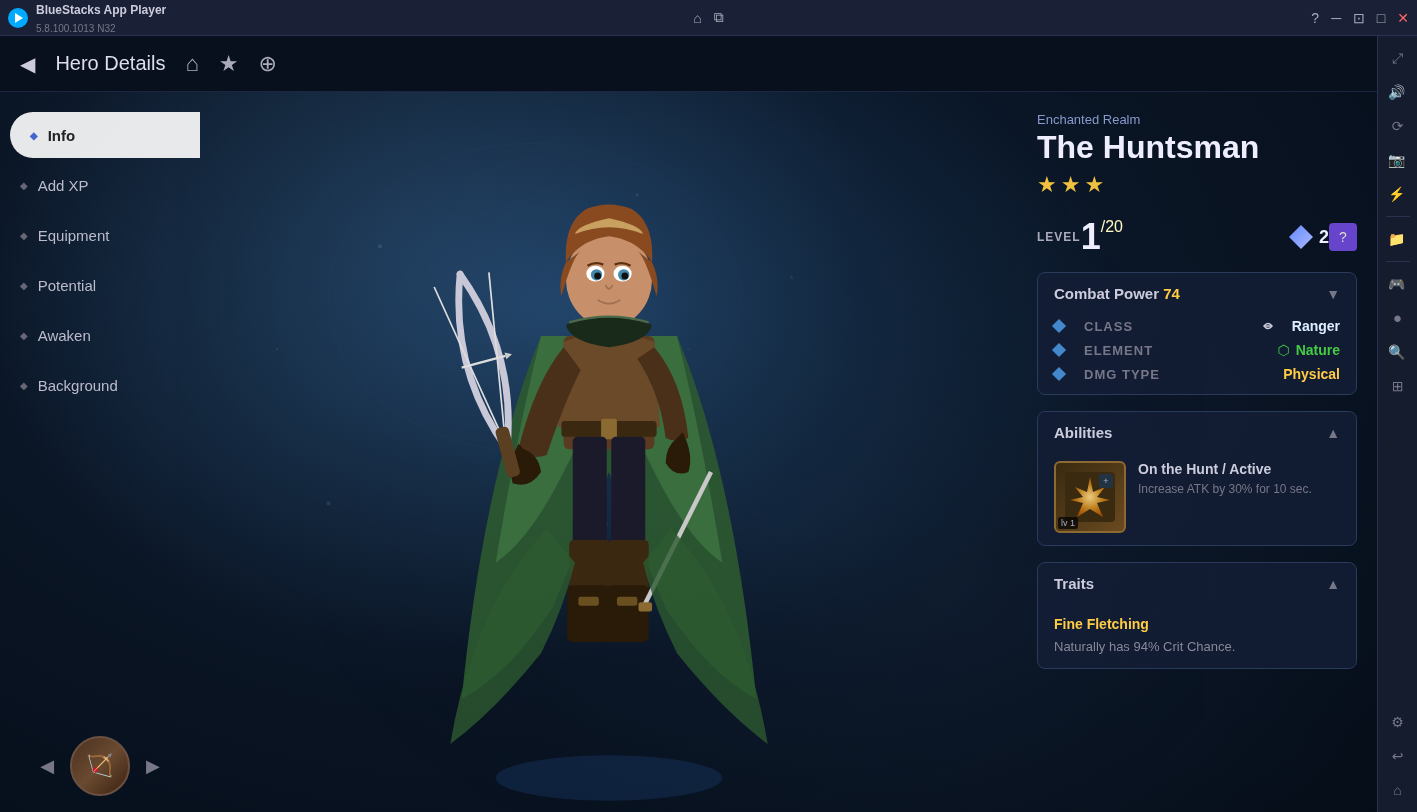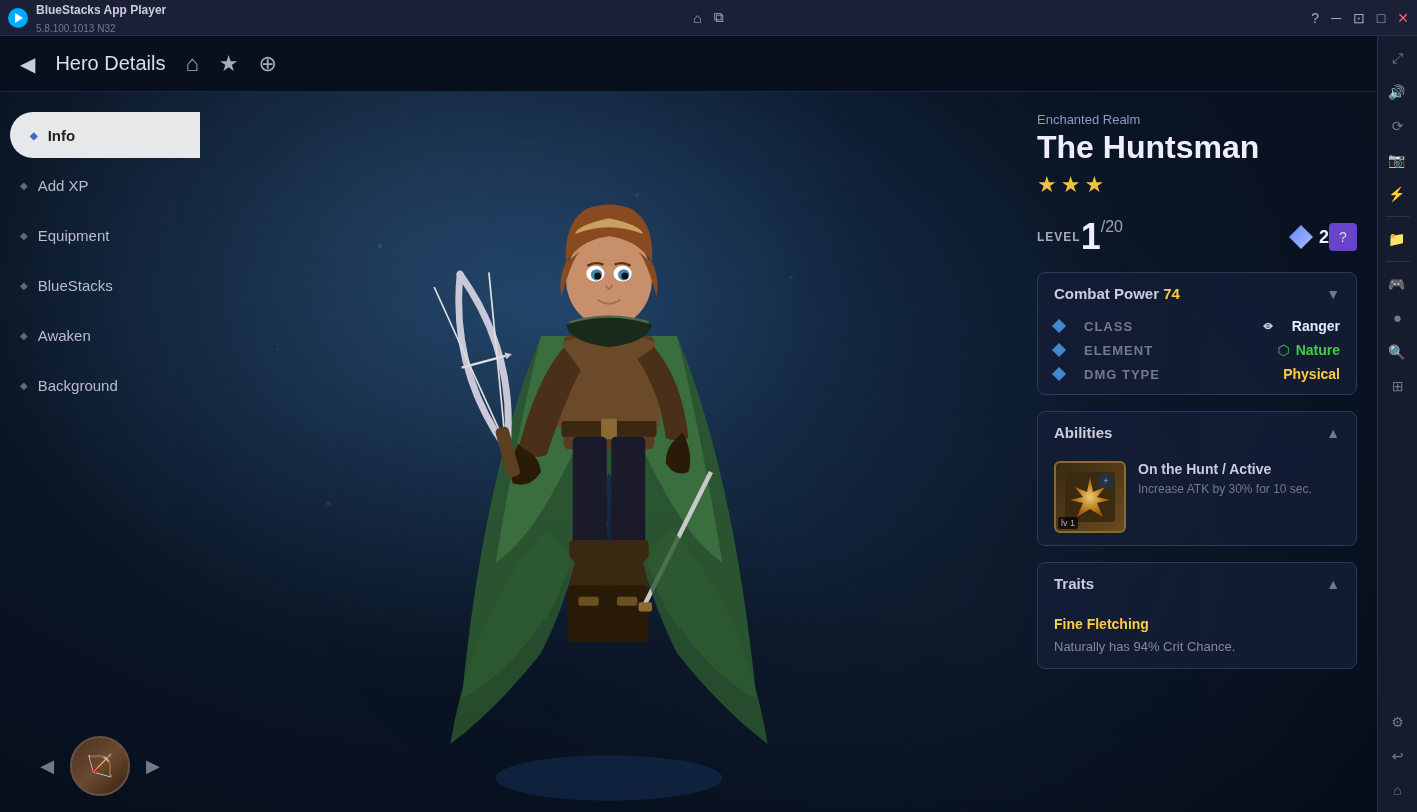--- a/index.html
+++ b/index.html
@@ -307,21 +307,21 @@
       letter-spacing: 1px;
     }
     .level-num {
       font-size: 36px;
       font-weight: 700;
       color: #eef;
       line-height: 1;
     }
     .level-max {
       font-size: 16px;
-      color: #a3a3a3;
+      color: #fef9c3;
       align-self: flex-end;
       margin-bottom: 20px;
     }
     .level-spacer { flex: 1; }
     .currency-gem {
       display: flex;
       align-items: center;
       gap: 6px;
     }
     .gem-icon {
@@ -562,21 +562,21 @@
         <div class="menu-item">
           <span class="diamond">◆</span>
           <span>Add XP</span>
         </div>
         <div class="menu-item">
           <span class="diamond">◆</span>
           <span>Equipment</span>
         </div>
         <div class="menu-item">
           <span class="diamond">◆</span>
-          <span>BlueStacks</span>
+          <span>Potential</span>
         </div>
         <div class="menu-item">
           <span class="diamond">◆</span>
           <span>Awaken</span>
         </div>
         <div class="menu-item">
           <span class="diamond">◆</span>
           <span>Background</span>
         </div>
 

